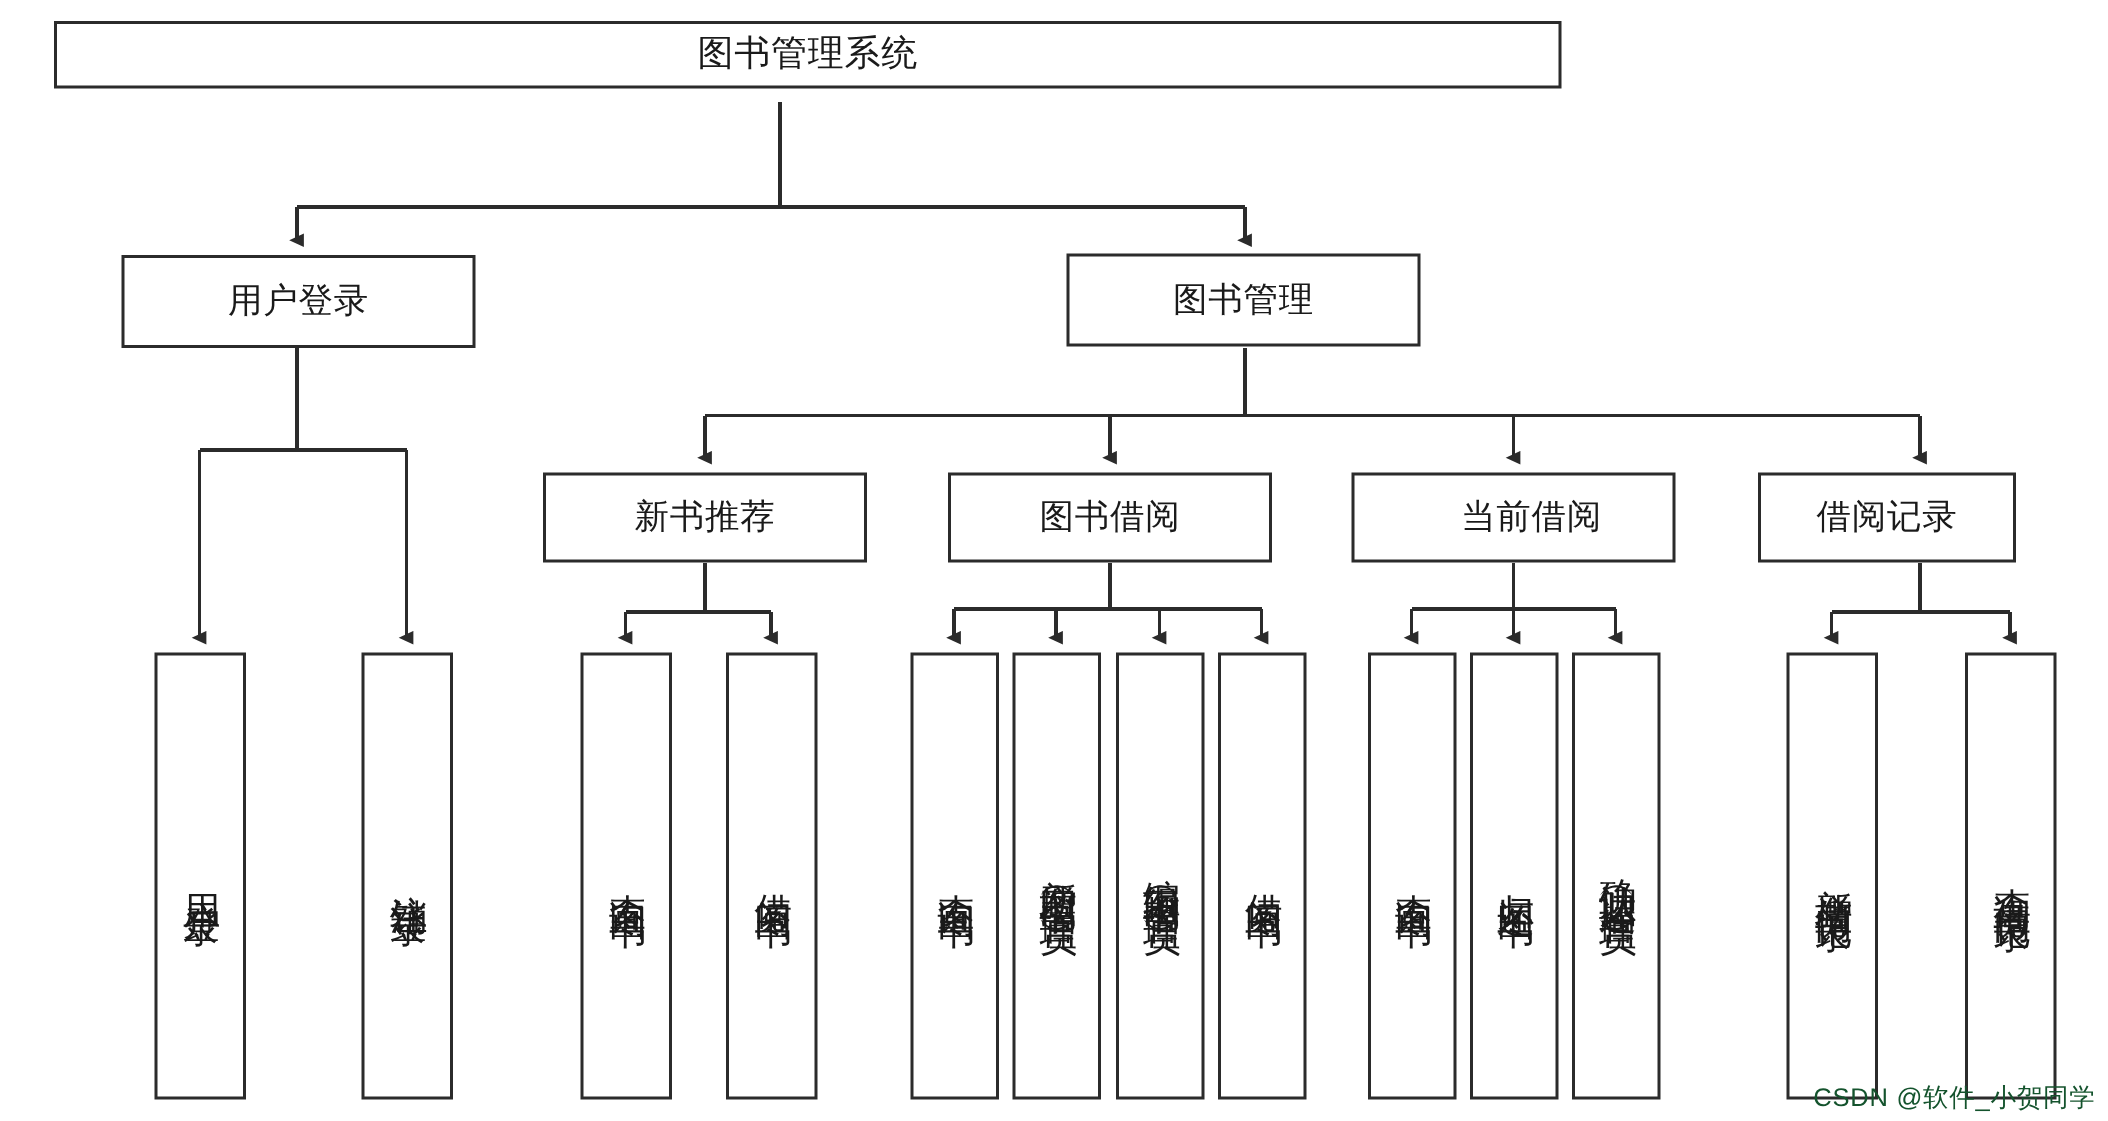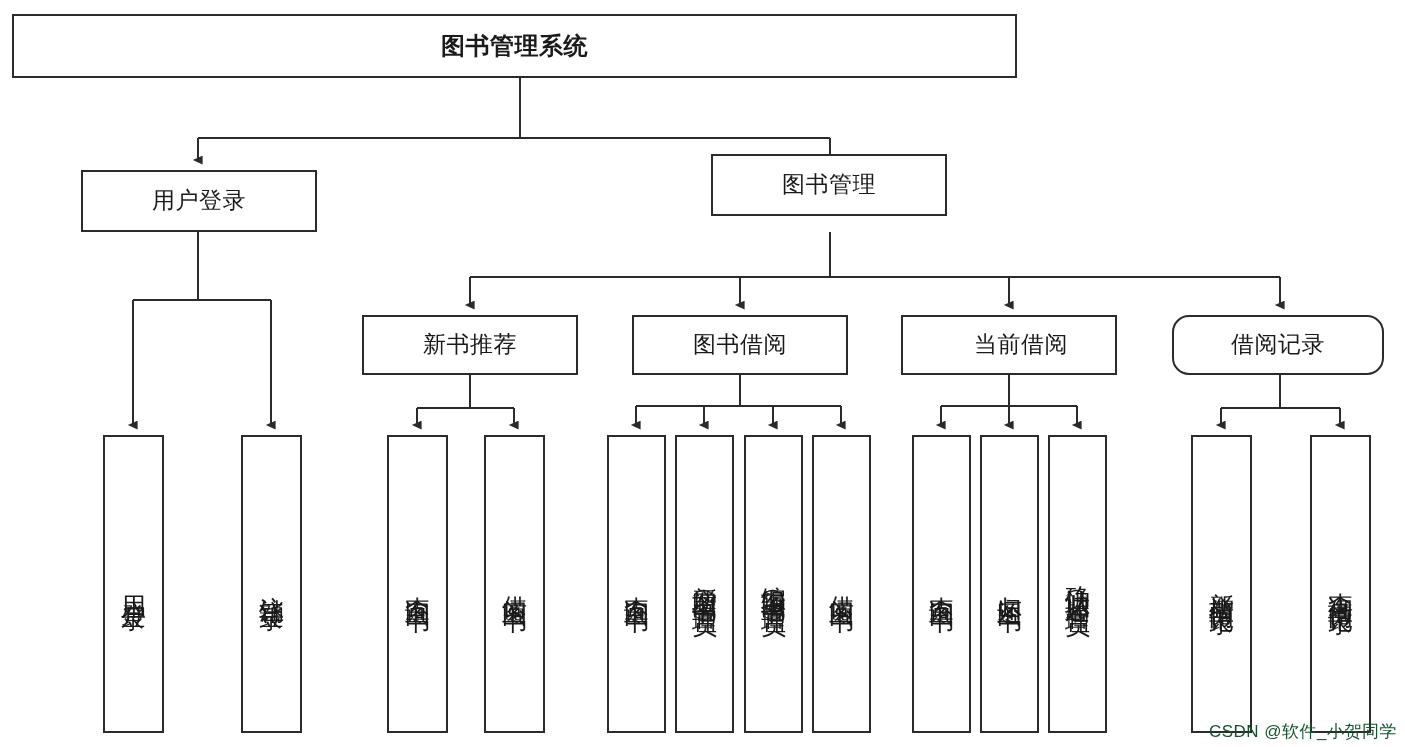--- a/index.html
+++ b/index.html
@@ -103,45 +103,45 @@
       <path d="M1009,406 L1009,425" marker-end="url(#arw)"></path>
       <path d="M1077,406 L1077,425" marker-end="url(#arw)"></path>
 
       <path d="M1280,375 L1280,408"></path>
       <path d="M1221,408 L1340,408"></path>
       <path d="M1221,408 L1221,425" marker-end="url(#arw)"></path>
       <path d="M1340,408 L1340,425" marker-end="url(#arw)"></path>
     </g>
   </svg>
 
-  <div class="node hbox root" style="left:12px;top:14px;width:1005px;height:64px;font-weight:bold;">
+  <div class="node hbox root" style="left:36px;top:14px;width:1005px;height:45px;">
     <span class="node-label">图书管理系统</span>
   </div>
 
   <div class="node hbox" style="left:81px;top:170px;width:236px;height:62px;">
     <span class="node-label">用户登录</span>
   </div>
 
-  <div class="node hbox" style="left:711px;top:154px;width:236px;height:62px;">
+  <div class="node hbox" style="left:711px;top:169px;width:236px;height:62px;">
     <span class="node-label">图书管理</span>
   </div>
 
   <div class="node hbox" style="left:632px;top:315px;width:216px;height:60px;">
     <span class="node-label">图书借阅</span>
   </div>
 
   <div class="node hbox" style="left:362px;top:315px;width:216px;height:60px;">
     <span class="node-label">新书推荐</span>
   </div>
 
   <div class="node hbox" style="left:901px;top:315px;width:216px;height:60px;padding-left:24px;">
     <span class="node-label">当前借阅</span>
   </div>
 
-  <div class="node hbox" style="left:1172px;top:315px;width:212px;height:60px;border-radius:17px;">
+  <div class="node hbox" style="left:1172px;top:315px;width:172px;height:60px;">
     <span class="node-label">借阅记录</span>
   </div>
 
   <div class="node vbox" style="left:103px;top:435px;width:61px;height:298px;">
     <span class="node-label">用户登录</span>
   </div>
 
   <div class="node vbox" style="left:241px;top:435px;width:61px;height:298px;">
     <span class="node-label">注销登录</span>
   </div>

